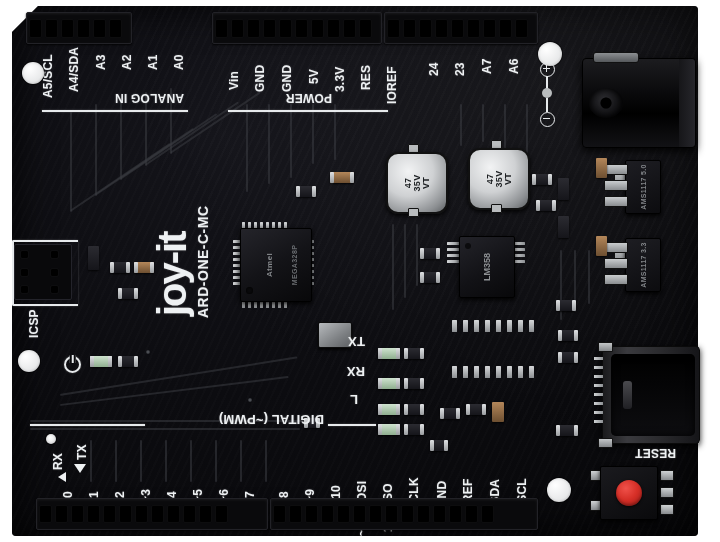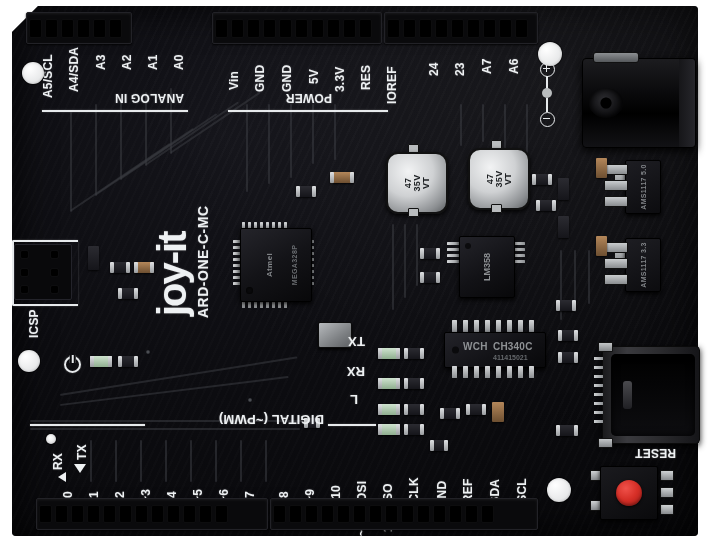--- a/index.html
+++ b/index.html
@@ -404,27 +404,20 @@
   <div class="pinrow h" style="left:452px;top:320px;">
     <div class="pin" style="width:5px;height:12px;margin-right:6px;"></div>
       <div class="pin" style="width:5px;height:12px;margin-right:6px;"></div>
     <div class="pin" style="width:5px;height:12px;margin-right:6px;"></div>
       <div class="pin" style="width:5px;height:12px;margin-right:6px;"></div>
     <div class="pin" style="width:5px;height:12px;margin-right:6px;"></div>
       <div class="pin" style="width:5px;height:12px;margin-right:6px;"></div>
     <div class="pin" style="width:5px;height:12px;margin-right:6px;"></div>
       <div class="pin" style="width:5px;height:12px;margin-right:6px;"></div>
   </div>
-  <div class="soic" style="left:444px;top:332px;width:100px;height:34px;">
-    <div style="position:absolute;left:7px;top:50%;transform:translateY(-50%);width:7px;height:7px;border-radius:50%;background:#0a0a0c;"></div>
-
-    <div class="lbl" style="left:18px;top:8px;font-size:10px;letter-spacing:.3px;">WCH</div>
-    <div class="lbl" style="left:48px;top:8px;font-size:10px;letter-spacing:.2px;">CH340C</div>
-    <div class="lbl" style="left:48px;top:21px;font-size:7px;color:#65686c;">411415021</div>
-  </div>
   <div class="pinrow h" style="left:452px;top:366px;">
     <div class="pin" style="width:5px;height:12px;margin-right:6px;"></div>
       <div class="pin" style="width:5px;height:12px;margin-right:6px;"></div>
     <div class="pin" style="width:5px;height:12px;margin-right:6px;"></div>
       <div class="pin" style="width:5px;height:12px;margin-right:6px;"></div>
     <div class="pin" style="width:5px;height:12px;margin-right:6px;"></div>
       <div class="pin" style="width:5px;height:12px;margin-right:6px;"></div>
     <div class="pin" style="width:5px;height:12px;margin-right:6px;"></div>
       <div class="pin" style="width:5px;height:12px;margin-right:6px;"></div>
   </div>

